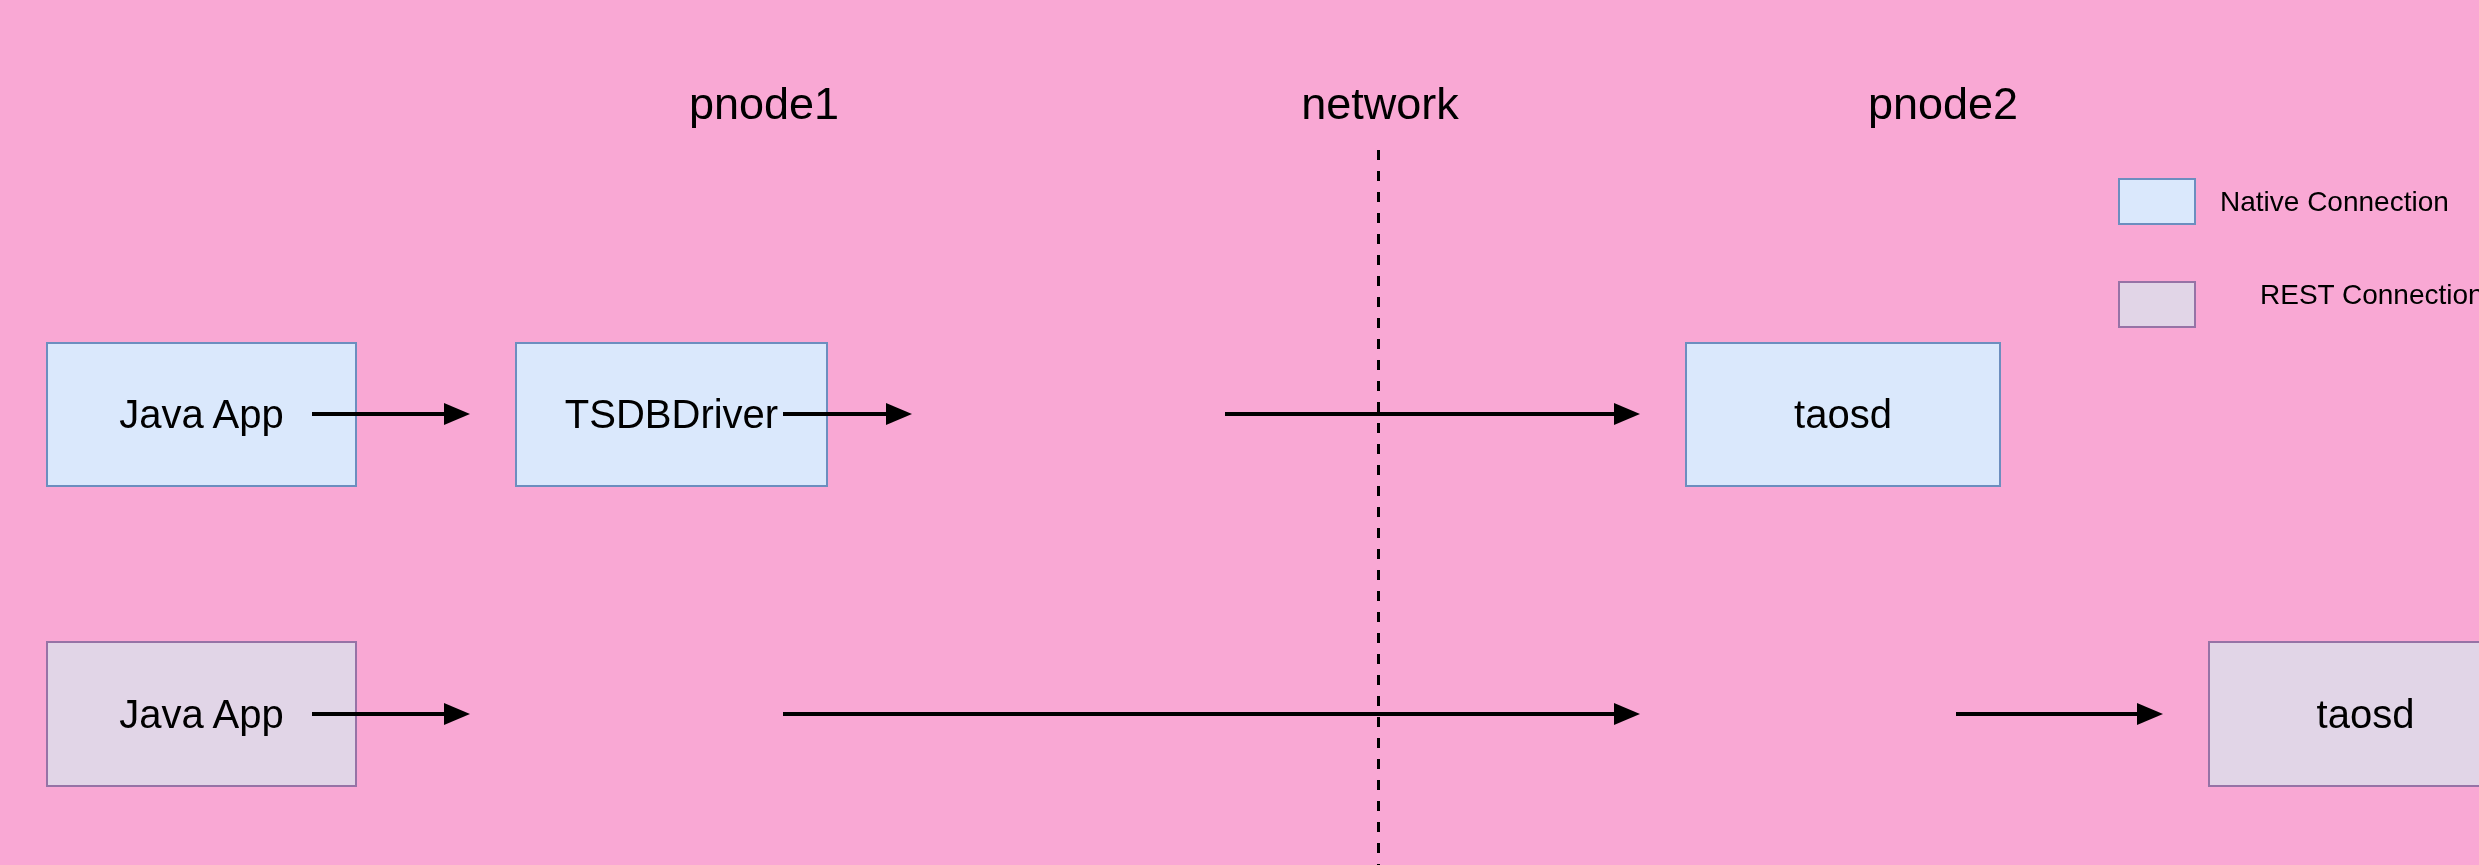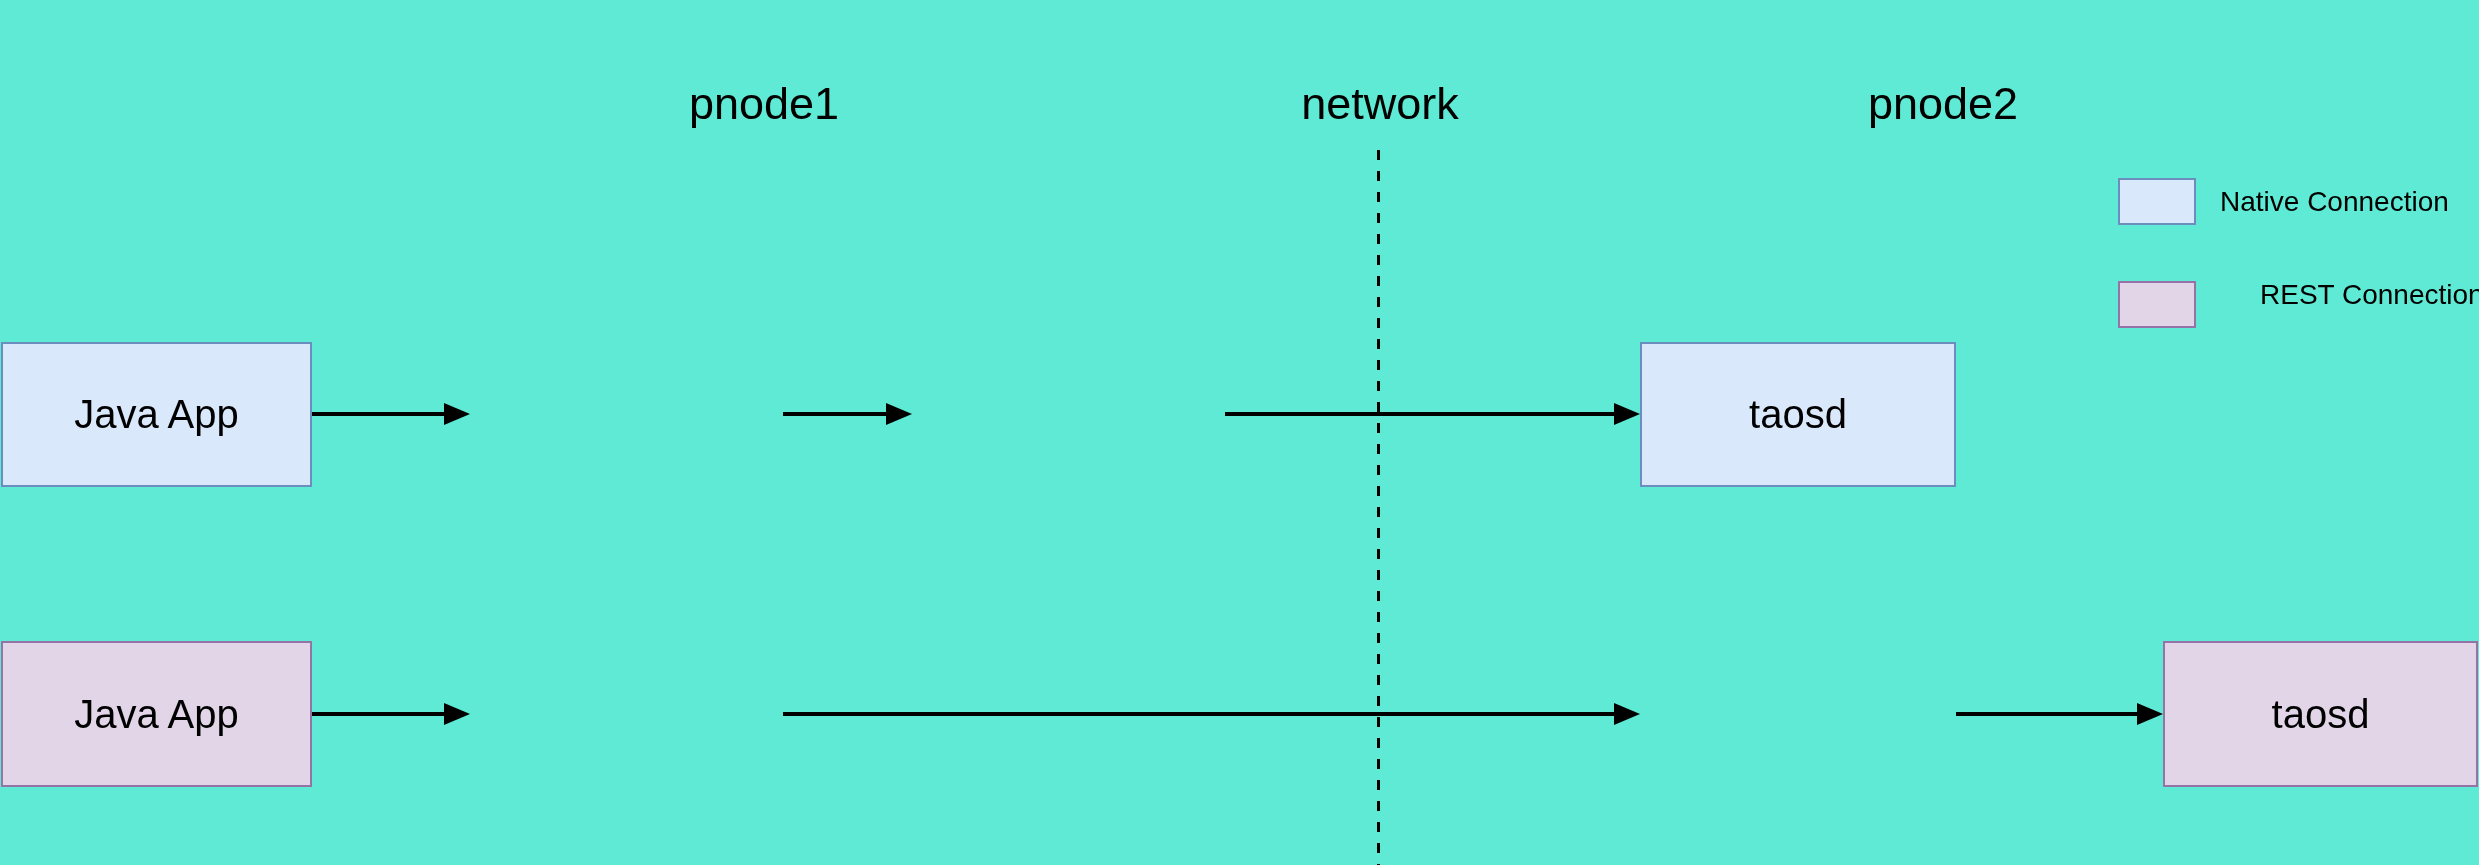--- a/index.html
+++ b/index.html
@@ -1,40 +1,41 @@
 <!DOCTYPE html>
 <html><head>
 <meta charset="utf-8">
 <style>
   html, body { margin: 0; padding: 0; background: #ffffff; }
   .canvas {
     position: relative;
     width: 2479px;
     height: 865px;
-    background: #5eead4;
+    background: #f9a8d4;
     font-family: "Liberation Sans", sans-serif;
     color: #000000;
     overflow: hidden;
   }
   .zone-label {
     position: absolute;
     transform: translate(-50%, -50%);
     font-size: 45px;
     white-space: nowrap;
     color: #000000;
   }
   .node {
     position: absolute;
     box-sizing: border-box;
     border: 2px solid;
     display: flex;
     align-items: center;
     justify-content: center;
     font-size: 40px;
     white-space: nowrap;
+    margin-left: 45px;
   }
   .node.native { background: #dae8fc; border-color: #6c8ebf; }
   .node.rest   { background: #e1d5e7; border-color: #9673a6; }
 
   .arrow-line {
     position: absolute;
     height: 4px;
     background: #000000;
   }
   .arrow-head {
@@ -81,20 +82,21 @@
   <div class="zone-label" style="left:1943px; top:104px;">pnode2</div>
 
   <div class="net-divider"></div>
 
   <div class="legend-swatch native" style="left:2118px; top:178px;"></div>
   <div class="legend-label" style="left:2220px; top:178px;">Native Connection</div>
   <div class="legend-swatch rest" style="left:2118px; top:281px;"></div>
   <div class="legend-label" style="left:2220px; top:271px;margin-left:40px;">REST Connection</div>
 
   <div class="node native" style="left:1px; top:342px; width:311px; height:145px;">Java App</div>
+  <div class="node native" style="left:470px; top:342px; width:313px; height:145px;">TSDBDriver</div>
   <div class="node native" style="left:1640px; top:342px; width:316px; height:145px;">taosd</div>
 
   <div class="node rest" style="left:1px; top:641px; width:311px; height:146px;">Java App</div>
   <div class="node rest" style="left:2163px; top:641px; width:315px; height:146px;">taosd</div>
 
   <div class="arrow-line" style="left:312px; top:412px; width:134px;"></div>
   <div class="arrow-head" style="left:444px; top:403px;"></div>
 
   <div class="arrow-line" style="left:783px; top:412px; width:105px;"></div>
   <div class="arrow-head" style="left:886px; top:403px;"></div>

